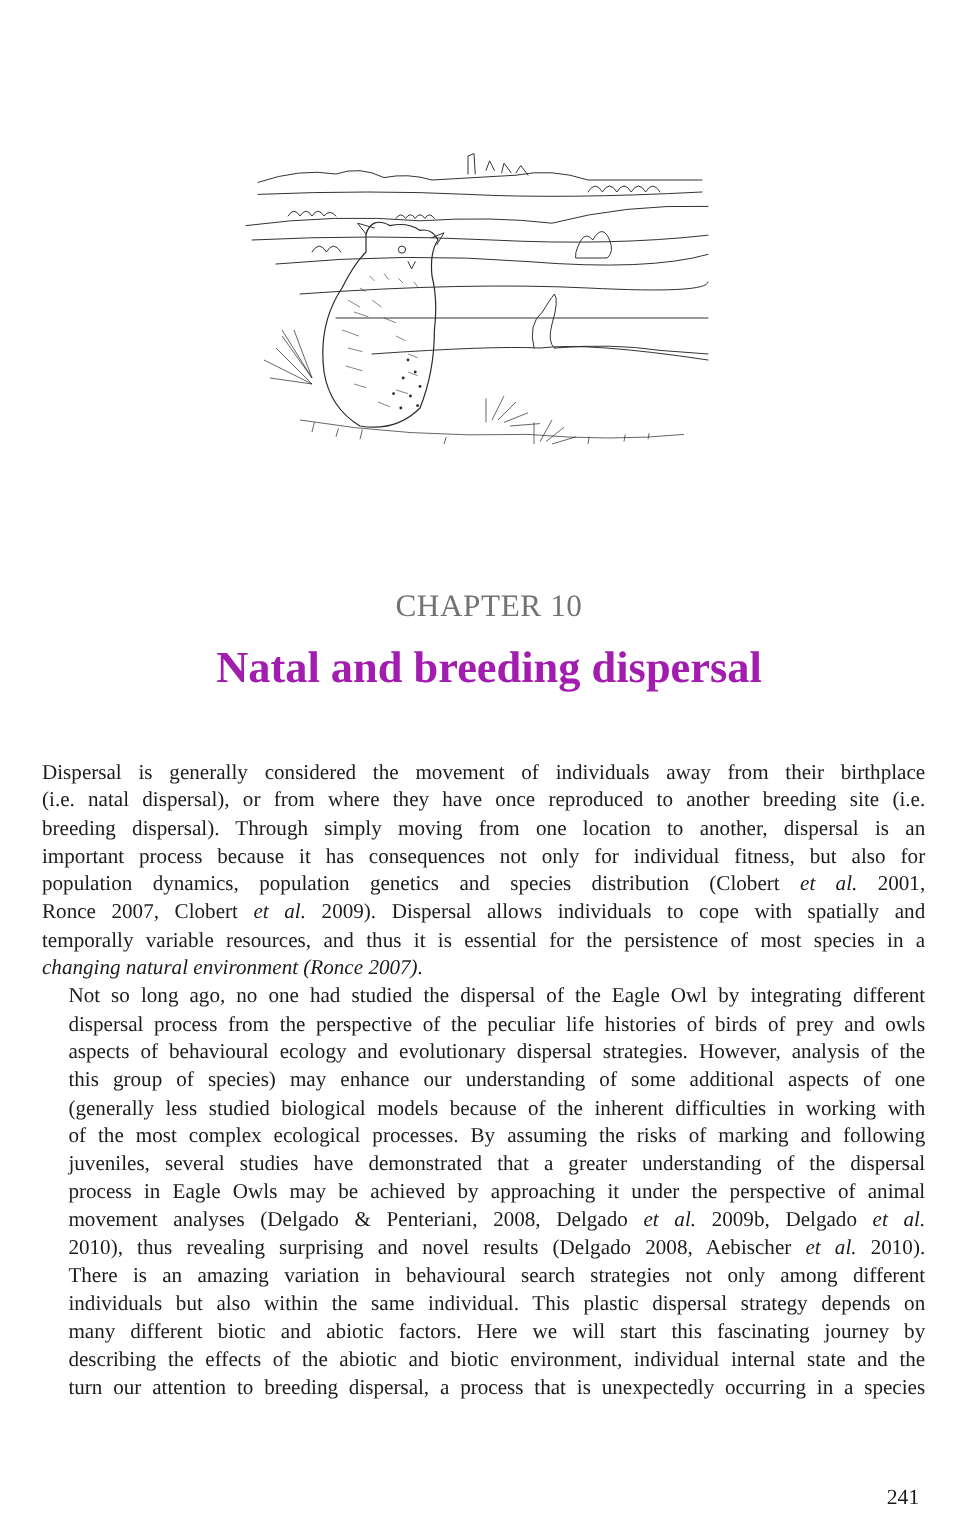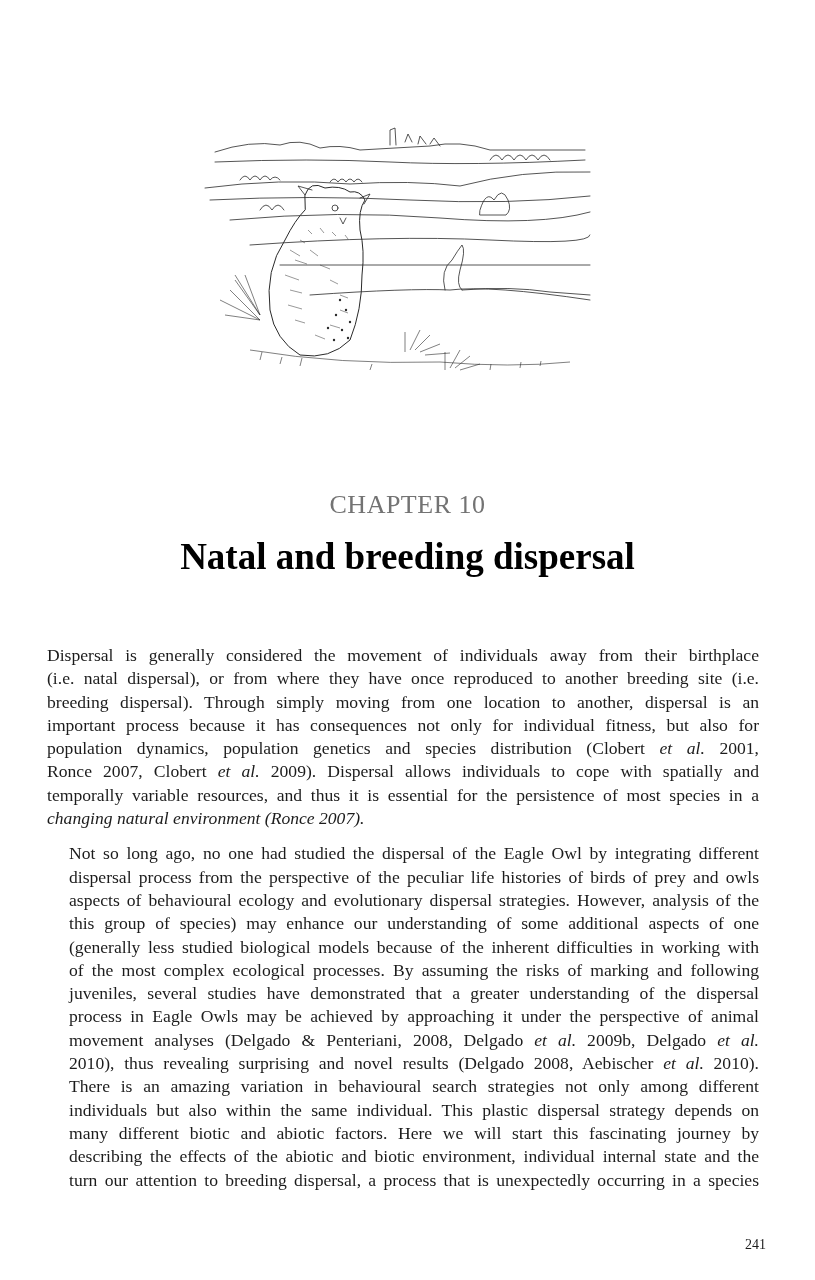--- a/index.html
+++ b/index.html
@@ -2,28 +2,28 @@
 <html><head>
 <meta charset="utf-8">
 <style>
   html, body { margin: 0; padding: 0; background: #ffffff; }
   body { width: 815px; height: 1280px; position: relative; overflow: hidden;
          font-family: "Liberation Serif", "DejaVu Serif", serif; color: #1c1c1c; }
   .illustration { position: absolute; left: 190px; top: 100px; width: 410px; height: 300px; }
   .chapter-label { position: absolute; left: 0; width: 815px; top: 490px; text-align: center;
                    font-size: 26px; color: #737373; letter-spacing: 0.5px; }
   .chapter-title { position: absolute; left: 0; width: 815px; top: 535px; text-align: center;
-                   font-size: 37px; font-weight: bold; color: #000000; }
+                   font-size: 37px; font-weight: bold; color: #a21caf; }
   .body-text { position: absolute; left: 35px; width: 736px; top: 632px; font-size: 17.6px;
                line-height: 23.3px; text-align: justify; }
-  .body-text p { margin: 12px; }
+  .body-text p { margin: 0; }
   .body-text p.indent { text-indent: 22px; }
   .body-text .line { display: block; text-align: justify; text-align-last: justify; white-space: nowrap; }
   .body-text .line.last { text-align-last: left; font-style: italic; }
-  .page-number { position: absolute; right: 49px; top: 1237px; font-size: 14px; }
+  .page-number { position: absolute; right: 49px; top: 1237px; font-size: 18px; }
 </style>
 </head>
 <body>
 
 <svg class="illustration" viewBox="0 0 410 300" xmlns="http://www.w3.org/2000/svg">
   <g fill="none" stroke="#2a2a2a" stroke-width="0.8" stroke-linecap="round">
 
     <path d="M25 52 Q60 40 90 45 Q110 38 130 48 Q150 44 170 50 L240 46 Q270 40 300 50 L395 50"></path>
     <path d="M200 45 L200 30 L205 28 L206 45"></path>
     <path d="M215 42 L218 34 L222 42 M228 44 L230 36 L236 44 M240 44 L244 38 L250 46"></path>

